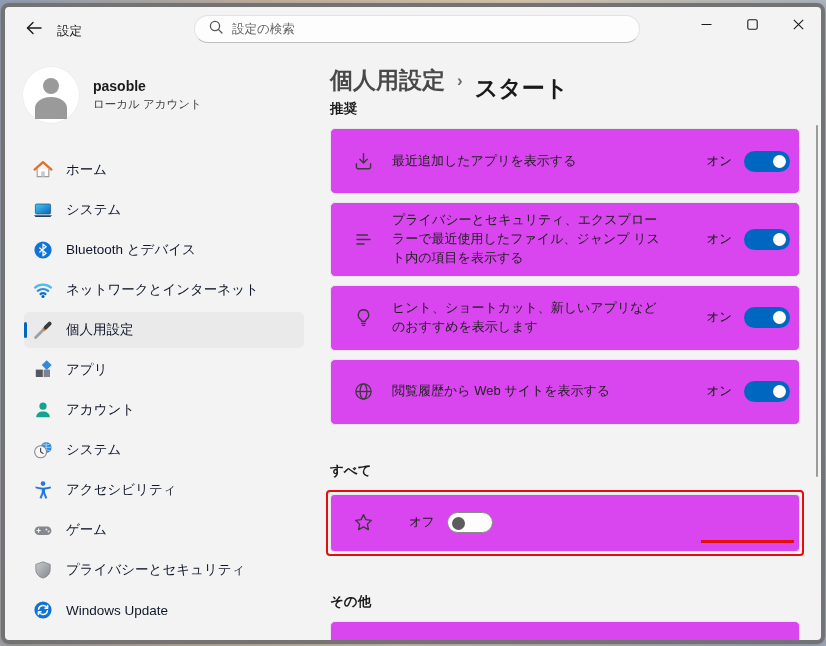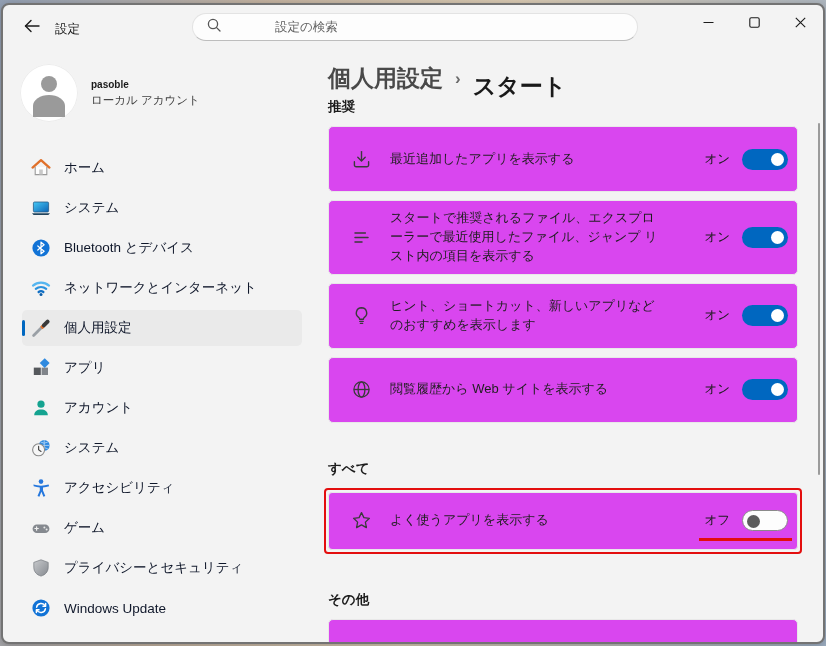--- a/index.html
+++ b/index.html
@@ -4,48 +4,48 @@
 <style>
   * { margin:0; padding:0; box-sizing:border-box; }
   html,body { width:826px; height:646px; overflow:hidden; }
   body {
     font-family:"Liberation Sans","DejaVu Sans",sans-serif;
     background:linear-gradient(100deg,#93a0b4 0%,#c3b2a0 28%,#d8c9b2 55%,#9fb0c4 100%);
     position:relative;
   }
   .window{
     position:absolute; left:1px; top:3px; right:1px; bottom:2px;
-    background:#f3f3f3; border:2px solid #737373; border-radius:8px;
+    background:#f3f3f3; border:4px solid #737373; border-radius:8px;
     overflow:hidden; box-shadow:0 2px 8px rgba(0,0,0,.25);
   }
   
   .titlebar{ position:absolute; left:0; top:0; right:0; height:45px; }
   .back-btn{ position:absolute; left:14px; top:11px; width:30px; height:24px;
     display:flex; align-items:center; justify-content:center; border-radius:4px; cursor:pointer;}
   .app-title{ position:absolute; left:52px; top:16px; font-size:12.5px; color:#1b1b1b; }
   .searchbox{
     position:absolute; left:189px; top:8px; width:446px; height:28px;
     background:#fdfdfd; border:1px solid #e3e3e3; border-bottom:1px solid #bdbdbd;
     border-radius:14px; display:flex; align-items:center; padding:0 10px 0 14px; gap:9px;
   }
   .searchbox input{
     border:none; outline:none; background:transparent; flex:1;
-    font-size:12.5px; color:#c2410c; font-family:inherit;margin-left:45px;
+    font-size:12.5px; color:#c2410c; font-family:inherit;
   }
   .searchbox input::placeholder{ color:#636363; }
   .win-controls{ position:absolute; right:0; top:0; display:flex; }
   .win-btn{ width:46px; height:34px; display:flex; align-items:center; justify-content:center; cursor:pointer; }
   
   .sidebar{ position:absolute; left:0; top:45px; width:310px; bottom:0; }
   .user-block{ position:absolute; left:17px; top:14px; display:flex; align-items:center; gap:13px; }
   .avatar{ width:58px; height:58px; border-radius:50%; background:#ffffff; position:relative; overflow:hidden;
     box-shadow:0 0 0 1px #ececec inset; }
   .avatar .head{ position:absolute; left:21px; top:12px; width:16px; height:16px; border-radius:50%; background:#9a9a9a;}
   .avatar .body{ position:absolute; left:13px; top:31px; width:32px; height:22px; border-radius:50% 50% 0 0; background:#9a9a9a;}
-  .user-name{ font-size:10px; font-weight:bold; color:#1b1b1b; }
+  .user-name{ font-size:14px; font-weight:bold; color:#1b1b1b; }
   .user-type{ font-size:11.5px; color:#3f3f3f; margin-top:3px; }
   .nav{ position:absolute; left:19px; top:100px; width:280px; }
   .nav-item{
     height:36px; margin-bottom:4px; border-radius:5px; display:flex; align-items:center;
     padding-left:9px; gap:13px; cursor:pointer; position:relative; font-size:13.5px; color:#0f172a;
   }
   .nav-item.selected{ background:#eaeaea; }
   .nav-item.selected::before{
     content:""; position:absolute; left:0; top:10px; width:3px; height:16px; border-radius:2px; background:#0067c0;
   }
@@ -305,21 +305,21 @@
     </div>
 
     <div class="card">
       <span class="row-icon">
         <svg width="21" height="21" viewBox="0 0 21 21" fill="none" stroke="#3a3a3a" stroke-width="1.5" stroke-linecap="round">
             <path d="M4 6h10.4"></path>
             <path d="M4 10.5h13"></path>
             <path d="M4 15h7"></path>
           </svg>
       </span>
-      <span class="row-label">スタートで推奨されるファイル、エクスプローラーで最近使用したファイル、ジャンプ リスト内の項目を表示する</span>
+      <span class="row-label">プライバシーとセキュリティ、エクスプローラーで最近使用したファイル、ジャンプ リスト内の項目を表示する</span>
       <span class="toggle-wrap">
         <span class="state-label">オン</span>
         <span class="toggle on">
             <span class="knob"></span>
           </span>
       </span>
     </div>
 
     <div class="card">
       <span class="row-icon">
@@ -357,21 +357,20 @@
 
     <div class="section-label gap-lg">すべて</div>
 
     <div class="highlight-box">
       <div class="card">
         <span class="row-icon">
           <svg width="21" height="21" viewBox="0 0 21 21" fill="none" stroke="#3a3a3a" stroke-width="1.3" stroke-linejoin="round">
               <path d="M10.5 2.6l2.4 5 5.5.7-4 3.8 1 5.5-4.9-2.7-4.9 2.7 1-5.5-4-3.8 5.5-.7z"></path>
             </svg>
         </span>
-        <span class="row-label">よく使うアプリを表示する</span>
         <span class="toggle-wrap">
           <span class="state-label">オフ</span>
           <span class="toggle off">
               <span class="knob"></span>
             </span>
         </span>
         <span class="red-underline"></span>
       </div>
     </div>
 

